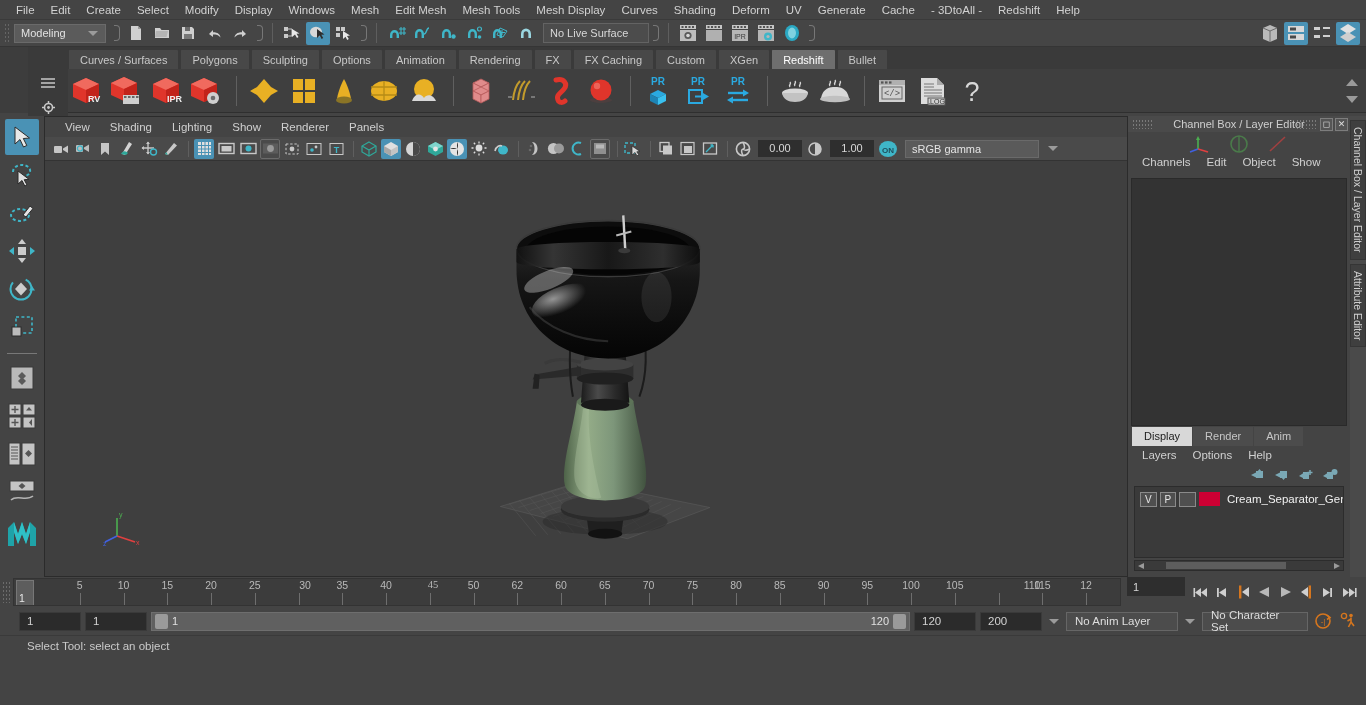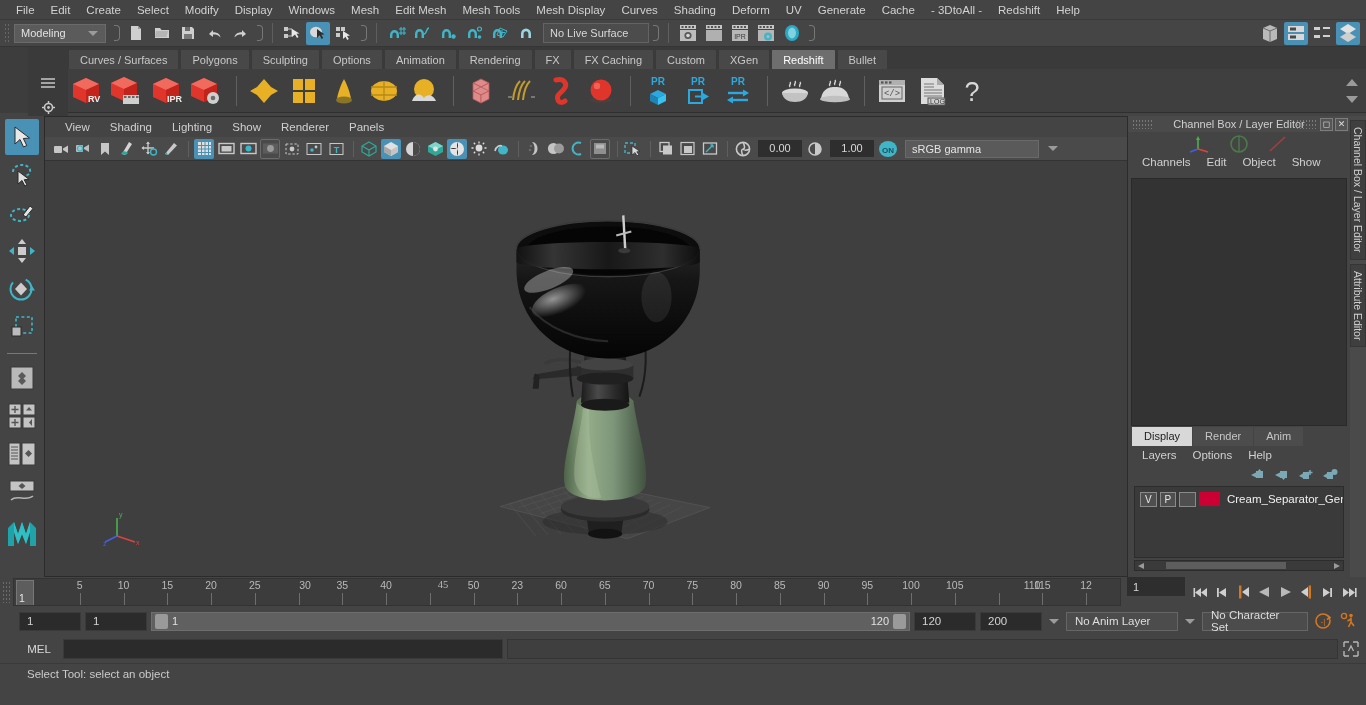--- a/index.html
+++ b/index.html
@@ -1214,25 +1214,25 @@
           <div class="tsnum" style="left: 197px;">20</div>
           <div class="tstick" style="left: 240.75px;"></div>
           <div class="tsnum" style="left: 240.75px;">25</div>
           <div class="tstick" style="left: 284.5px;"></div>
           <div class="tsnum" style="left: 291px;">30</div>
           <div class="tstick" style="left: 328.25px;"></div>
           <div class="tsnum" style="left: 328.25px;">35</div>
           <div class="tstick" style="left: 372px;"></div>
           <div class="tsnum" style="left: 372px;">40</div>
           <div class="tstick" style="left: 415.75px;"></div>
-          <div class="tsnum" style="left: 429px; font-family: Liberation Serif, serif;">45</div>
+          <div class="tsnum" style="left: 419px; font-family: Liberation Serif, serif;">45</div>
           <div class="tstick" style="left: 459.5px;"></div>
           <div class="tsnum" style="left: 459.5px;">50</div>
           <div class="tstick" style="left: 503.25px;"></div>
-          <div class="tsnum" style="left: 503.25px;">23</div>
+          <div class="tsnum" style="left: 503.25px;">62</div>
           <div class="tstick" style="left: 547px;"></div>
           <div class="tsnum" style="left: 547px;">60</div>
           <div class="tstick" style="left: 590.75px;"></div>
           <div class="tsnum" style="left: 590.75px;">65</div>
           <div class="tstick" style="left: 634.5px;"></div>
           <div class="tsnum" style="left: 634.5px;">70</div>
           <div class="tstick" style="left: 678.25px;"></div>
           <div class="tsnum" style="left: 678.25px;">75</div>
           <div class="tstick" style="left: 722px;"></div>
           <div class="tsnum" style="left: 722px;">80</div>
@@ -1336,31 +1336,19 @@
       </div>
       <div style="width:22px;display:flex;align-items:center;justify-content:center">
         <svg width="18" height="18" viewBox="0 0 18 18">
             <circle cx="4" cy="4" r="2.6" fill="none" stroke="#d6761e" stroke-width="1.4"></circle>
             <circle cx="11" cy="3.5" r="1.8" fill="#d6761e"></circle>
             <path d="M11 5.5 L11 10 L14 14 M11 7 L7.5 9 M11 10 L8.5 15" stroke="#d6761e" stroke-width="1.6" fill="none"></path>
           </svg>
       </div>
     </div>
 
-    <div class="melrow">
-      <div class="tsgrip" style="width:7px;margin:0 2px 0 0"></div>
-      <div class="mellabel">MEL</div>
-      <div class="melinput"></div>
-      <div class="melout"></div>
-      <div class="melbtn">
-        <svg width="18" height="18" viewBox="0 0 18 18">
-            <path d="M2 2 h5 M2 2 v5 M16 2 h-5 M16 2 v5 M2 16 h5 M2 16 v-5 M16 16 h-5 M16 16 v-5" stroke="#b5b5b5" stroke-width="1.4" fill="none"></path>
-            <path d="M6.5 11 L9 6 L11.5 11" stroke="#b5b5b5" stroke-width="1.3" fill="none"></path>
-          </svg>
-      </div>
-    </div>
 
     <div class="statusline">
       <div class="tsgrip" style="width:7px;margin:0"></div>
       <span class="statustxt">Select Tool: select an object</span>
     </div>
   </div>
 </div>
 
 </body></html>

